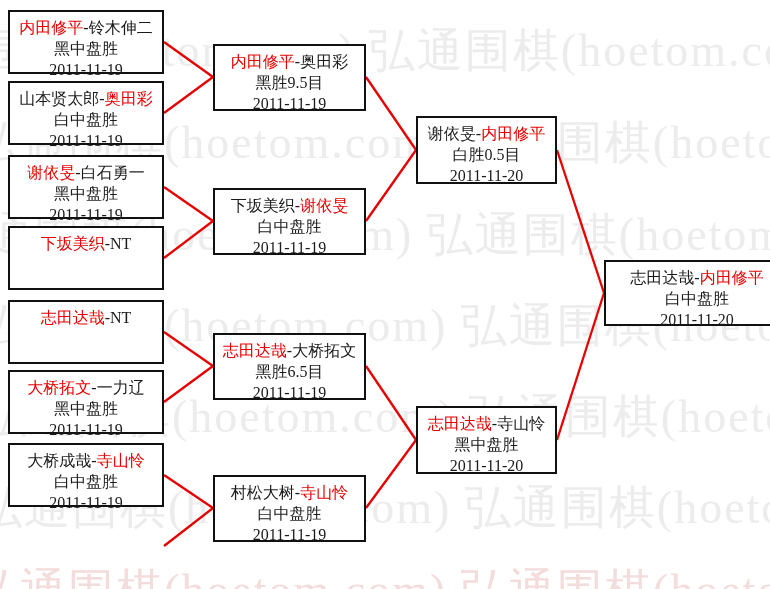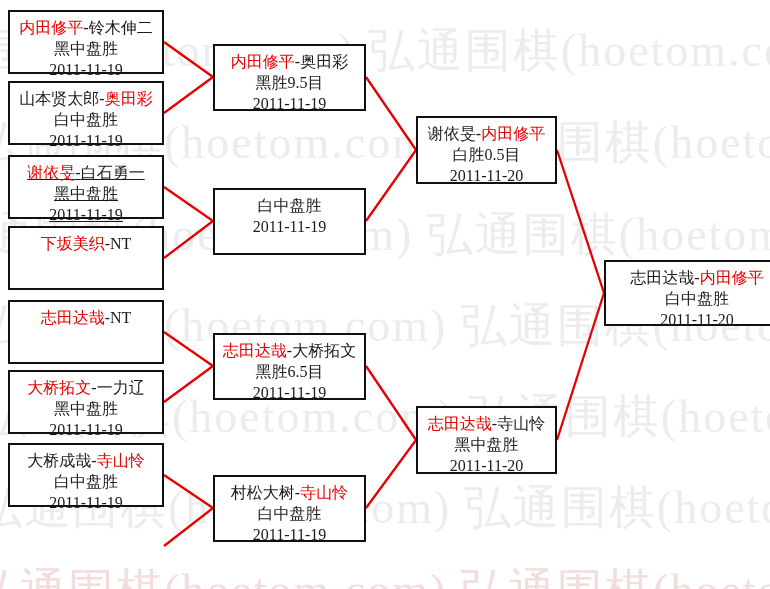--- a/index.html
+++ b/index.html
@@ -22,21 +22,21 @@
   .box{
     position:absolute;z-index:2;background:#ffffff;
     border:2px solid #111111;box-sizing:border-box;
     text-align:center;font-size:16px;line-height:21px;color:#1a1a1a;
     padding-top:5px;
   }
   .c1{left:8px;width:156px;height:64px;}
   .c2{left:213px;width:153px;height:67px;}
   .c3{left:416px;width:141px;height:68px;}
   .c4{left:604px;width:186px;height:66px;}
-  .b1{top:10px;}  .b2{top:81px;}  .b3{top:155px;text-decoration:underline;} .b4{top:226px;}
+  .b1{top:10px;}  .b2{top:81px;}  .b3{top:155px;} .b4{top:226px;}
   .b5{top:300px;} .b6{top:370px;} .b7{top:443px;} .b8{top:514px;}
   .b9{top:44px;}  .b10{top:188px;}.b11{top:333px;}.b12{top:475px;}
   .b13{top:116px;}.b14{top:406px;}
   .b15{top:260px;}
   .win{color:#e60000;}
   .l2,.l3{color:#1a1a1a;}
 </style>
 </head>
 <body>
 
@@ -104,20 +104,21 @@
     <div class="l2">白中盘胜</div>
     <div class="l3">2011-11-19</div>
   </div>
 
   <div class="box c2 b9">
     <div><span class="p1 win">内田修平</span><span>-</span><span class="p2">奥田彩</span></div>
     <div class="l2">黑胜9.5目</div>
     <div class="l3">2011-11-19</div>
   </div>
   <div class="box c2 b10">
+    <div><span class="p1">下坂美织</span><span>-</span><span class="p2 win">谢依旻</span></div>
     <div class="l2">白中盘胜</div>
     <div class="l3">2011-11-19</div>
   </div>
   <div class="box c2 b11">
     <div><span class="p1 win">志田达哉</span><span>-</span><span class="p2">大桥拓文</span></div>
     <div class="l2">黑胜6.5目</div>
     <div class="l3">2011-11-19</div>
   </div>
   <div class="box c2 b12">
     <div><span class="p1">村松大树</span><span>-</span><span class="p2 win">寺山怜</span></div>

